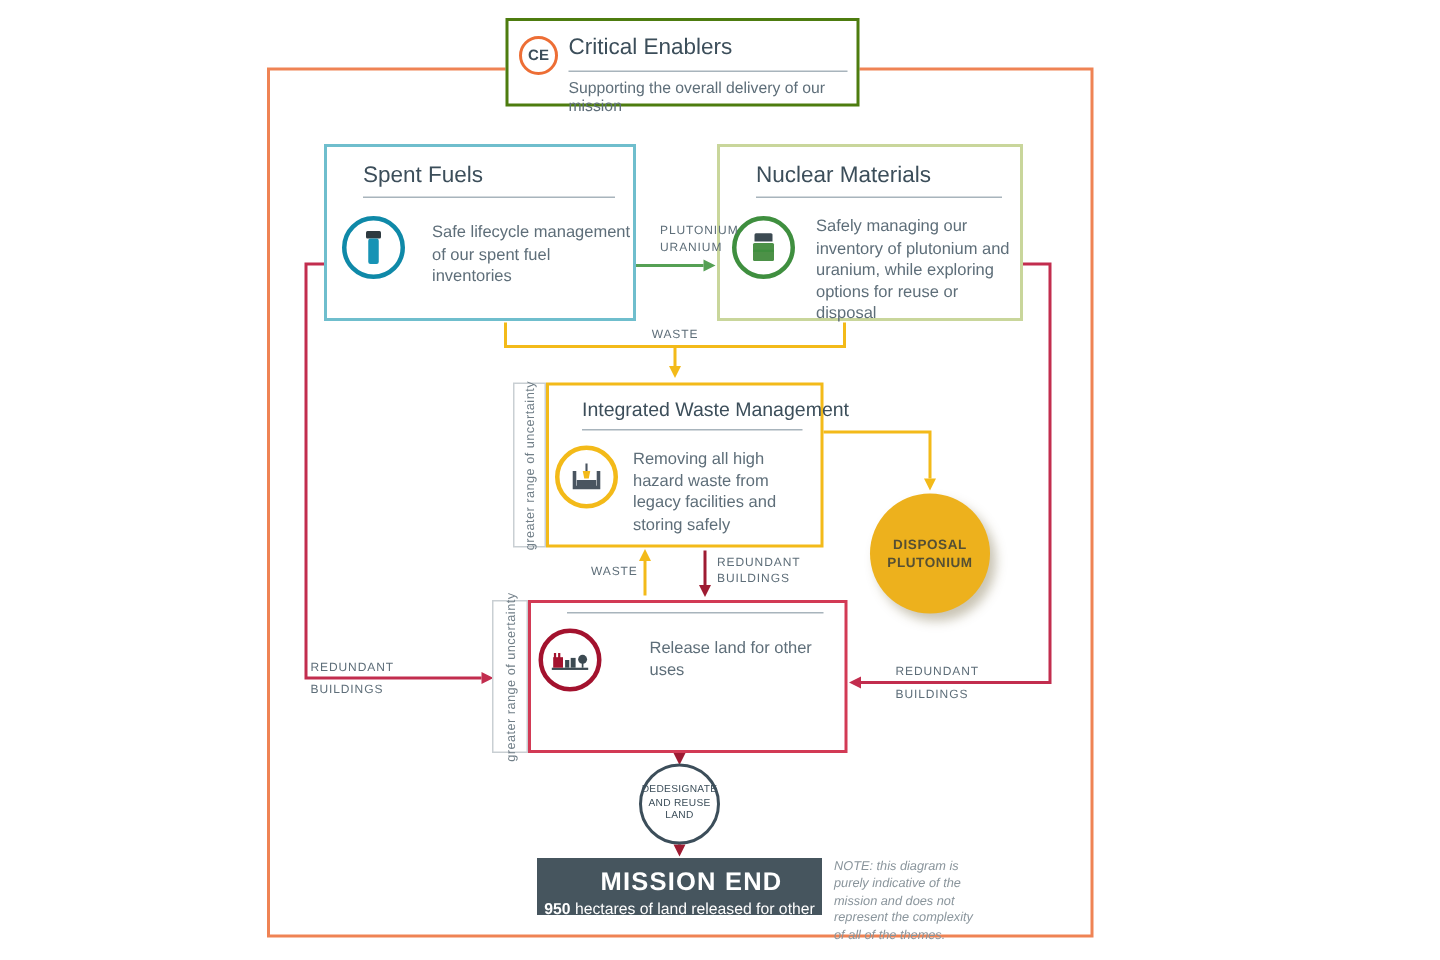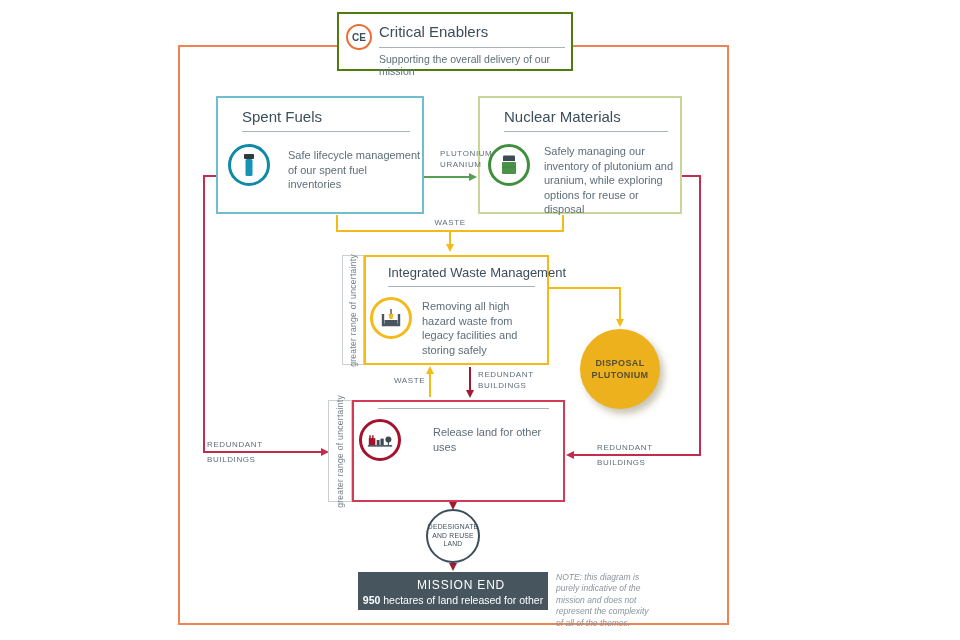--- a/index.html
+++ b/index.html
@@ -50,21 +50,21 @@
 
   
   .dedesignate-circle { position: absolute; left: 426px; top: 509px; width: 54px; height: 54px;
     border-radius: 50%; border: 2px solid #3C4E5A; box-sizing: border-box; background: #fff;
     display: flex; flex-direction: column; align-items: center; justify-content: center;
     font-size: 6.8px; letter-spacing: 0.2px; color: #3C4E5A; line-height: 8.5px; }
 
   
   .mission-end { position: absolute; left: 358px; top: 572px; width: 190px; height: 38px;
     background: #46555E; color: #fff; text-align: center; box-sizing: border-box; padding-top: 6px; }
-  .mission-end-title { font-size: 12px; font-weight: normal; letter-spacing: 0.8px; margin-left: 16px; }
+  .mission-end-title { font-size: 17px; font-weight: bold; letter-spacing: 0.8px; margin-left: 16px; }
   .mission-end-sub { font-size: 10.5px; margin-top: 2px; }
   .mission-end-sub b { font-weight: bold; }
 
   .note { position: absolute; left: 556px; top: 572px; width: 100px;
     font-size: 8.5px; font-style: italic; color: #8A959C; line-height: 1.35; }
 </style>
 </head>
 <body>
 
 <div class="canvas">

